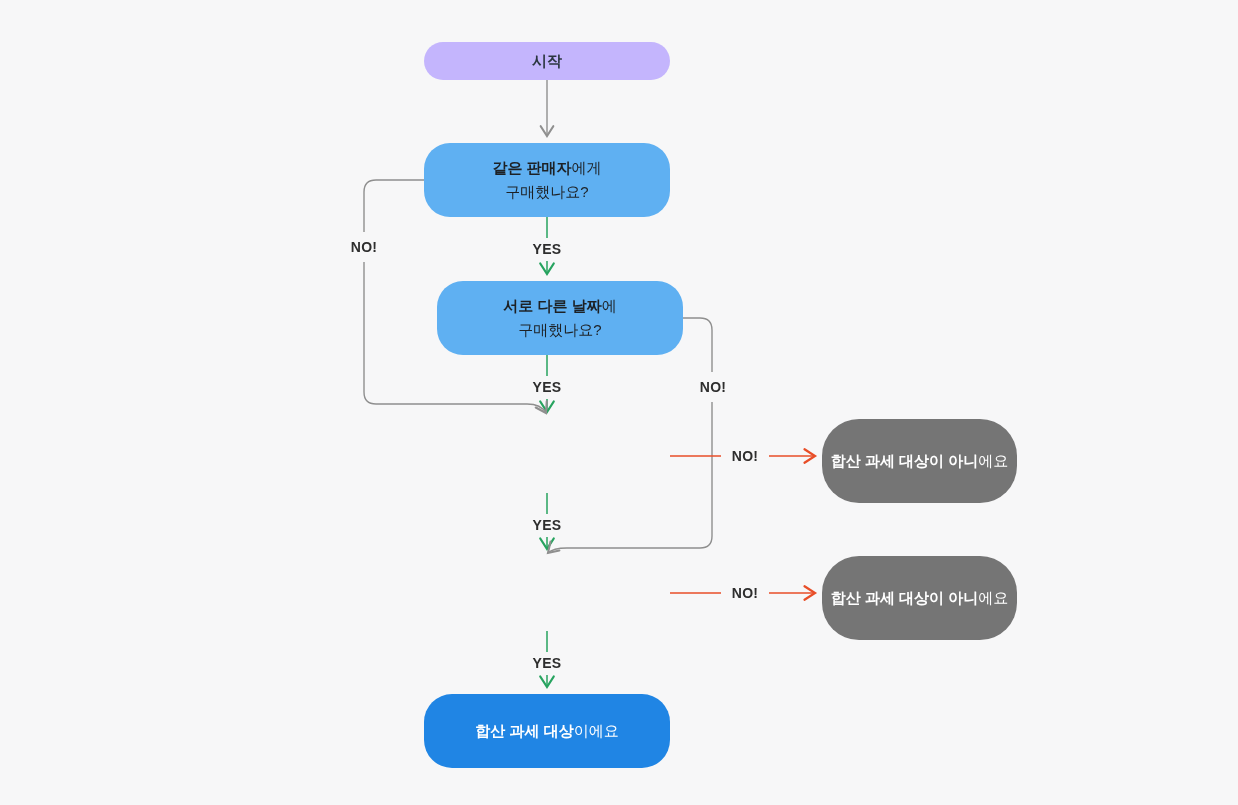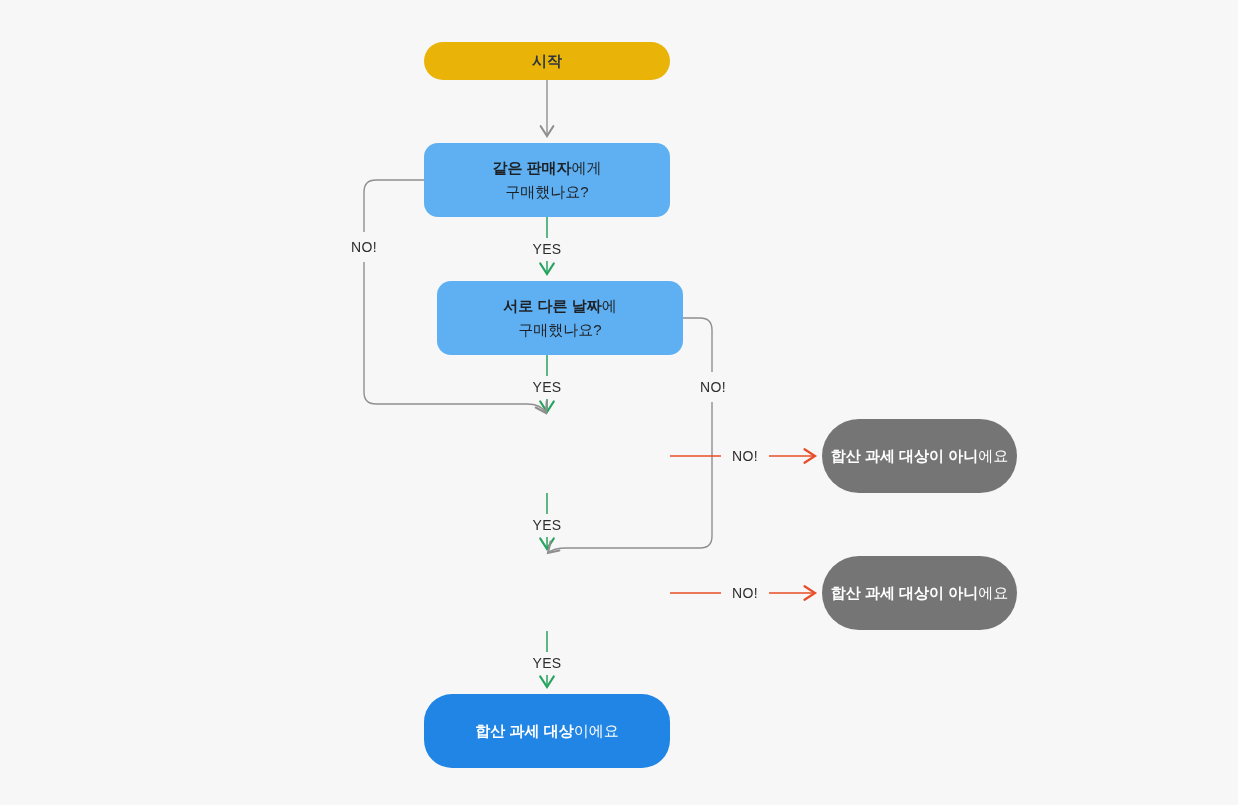--- a/index.html
+++ b/index.html
@@ -28,61 +28,61 @@
     justify-content: center;
     align-items: center;
     text-align: center;
     box-sizing: border-box;
   }
   .node .ln { white-space: nowrap; }
   .node b { font-weight: 700; }
 
   .start {
     left: 424px; top: 42px; width: 246px; height: 38px;
-    background: #eab308;
+    background: #c4b5fd;
     border-radius: 19px;
     color: #2b3640;
     font-size: 15px;
     font-weight: 600;
   }
   .question {
     width: 246px; height: 74px;
     left: 424px;
     background: #5fb0f2;
-    border-radius: 14px;
+    border-radius: 26px;
     color: #1d2125;
     font-size: 15px;
     line-height: 24px;
   }
   .q1 { top: 143px; }
   .q2 { top: 281px; margin-left: 13px; }
   .q3 { top: 419px; }
   .q4 { top: 556px; }
   .result-neg {
-    width: 195px; height: 74px;
+    width: 195px; height: 84px;
     left: 822px;
     background: #757575;
     border-radius: 37px;
     color: #ffffff;
     font-size: 15px;
   }
   .g1 { top: 419px; }
   .g2 { top: 556px; }
   .result-pos {
     left: 424px; top: 694px; width: 246px; height: 74px;
     background: #2085e4;
     border-radius: 28px;
     color: #ffffff;
     font-size: 15px;
   }
   .lbl {
     position: absolute;
     transform: translate(-50%, -50%);
     font-size: 14px;
-    font-weight: 400;
+    font-weight: 700;
     color: #2e2e2e;
     letter-spacing: 0.3px;
     white-space: nowrap;
   }
 </style>
 </head>
 <body>
 
 <div class="canvas">
 

